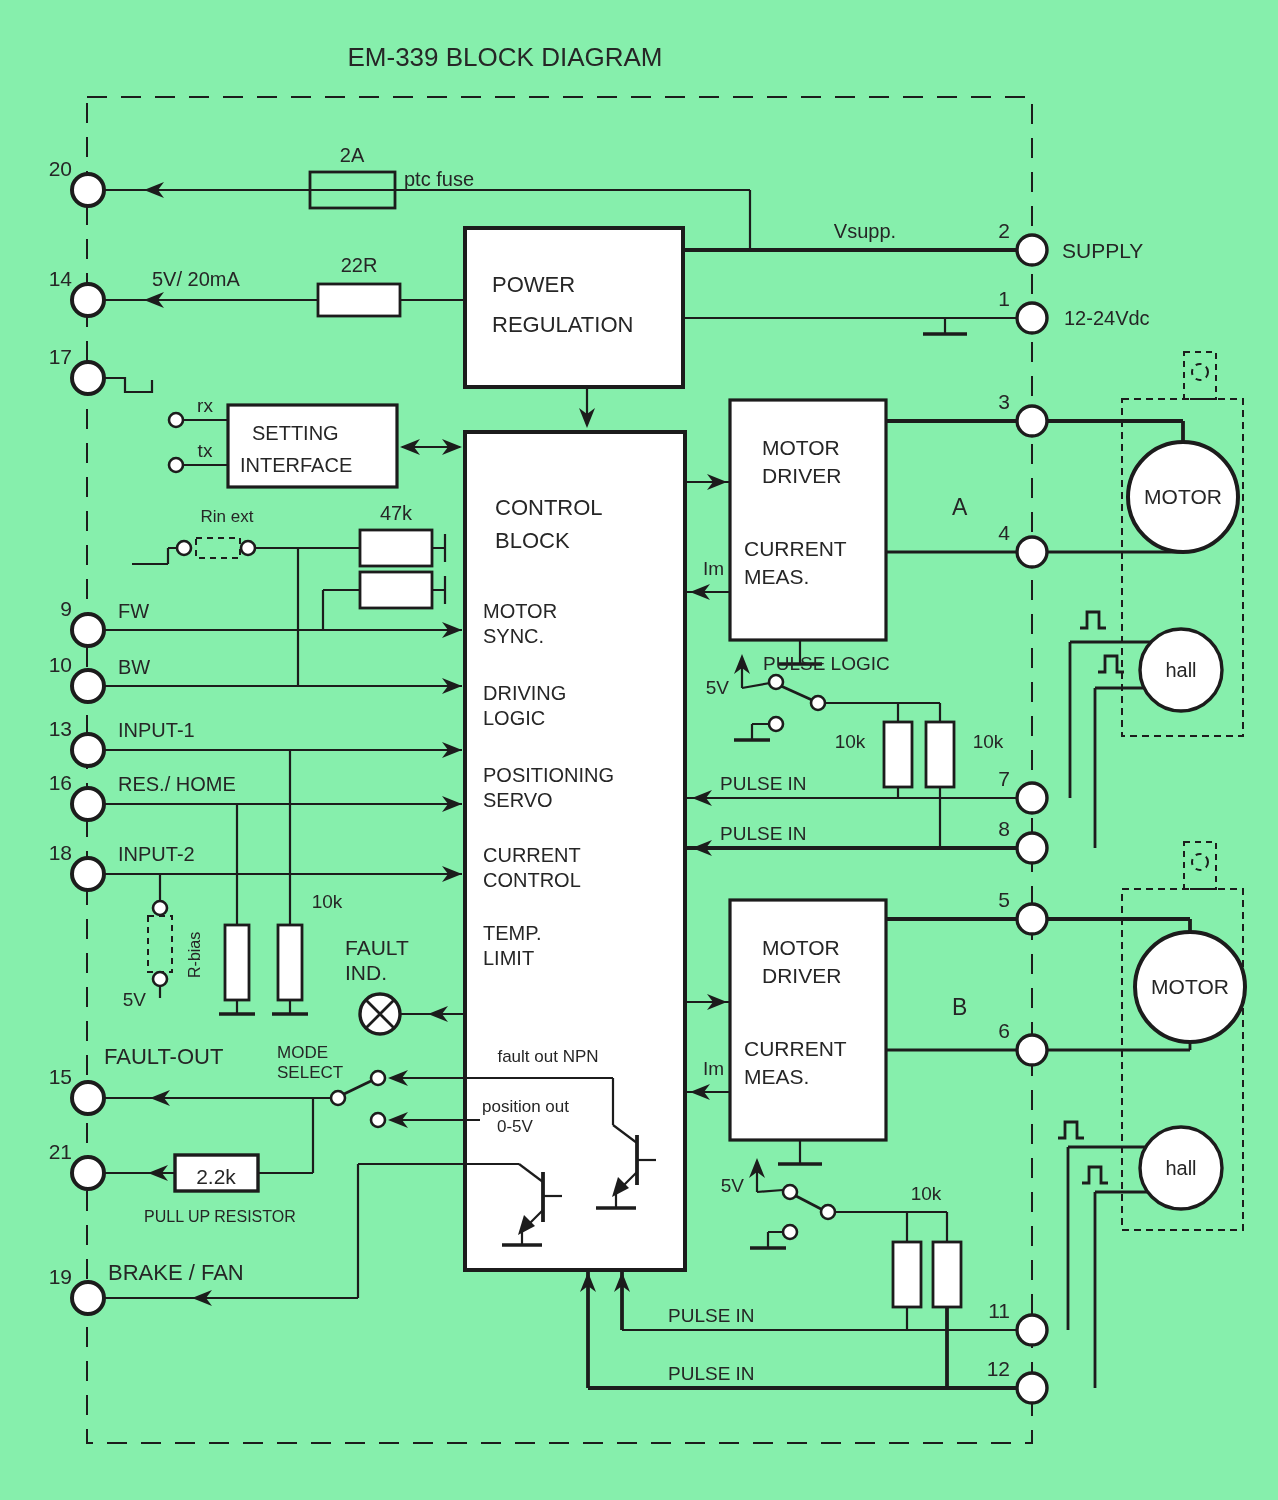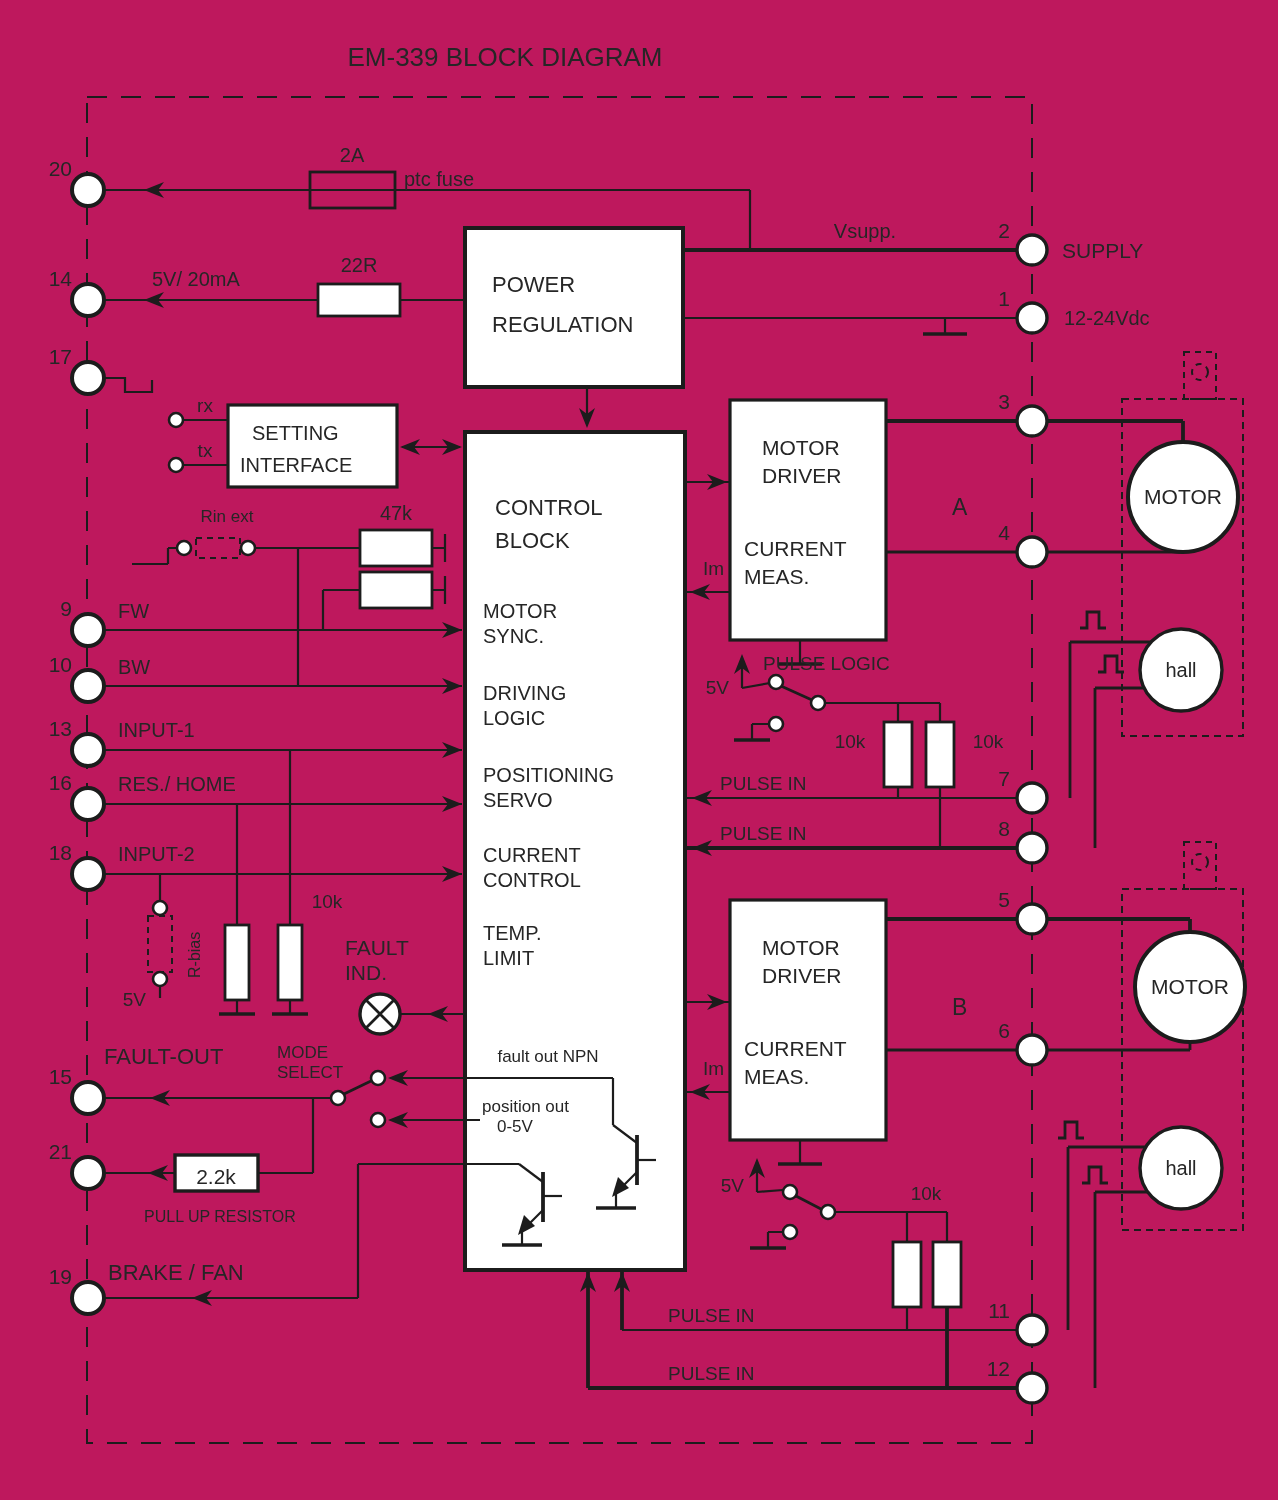--- a/index.html
+++ b/index.html
@@ -1,16 +1,16 @@
 <!DOCTYPE html>
 <html><head>
 <meta charset="utf-8">
 <style>
   html,body{margin:0;padding:0;background:#ffffff;}
-  .canvas{position:relative;width:1278px;height:1500px;background:#be185d;overflow:hidden;}
+  .canvas{position:relative;width:1278px;height:1500px;background:#86efac;overflow:hidden;}
   svg{display:block;}
   svg text{font-family:"Liberation Sans","DejaVu Sans",sans-serif;fill:#262626;}
   .w2{stroke:#1c1c1c;stroke-width:2.2;fill:none;}
   .w25{stroke:#1c1c1c;stroke-width:2.8;fill:none;}
   .w3{stroke:#1c1c1c;stroke-width:3.8;fill:none;}
   .bar{stroke:#1c1c1c;stroke-width:3.4;fill:none;}
   .blk{fill:#ffffff;stroke:#1c1c1c;stroke-width:4;}
   .blk2{fill:#ffffff;stroke:#1c1c1c;stroke-width:3.2;}
   .res{fill:#ffffff;stroke:#1c1c1c;stroke-width:2.8;}
   .resn{fill:none;stroke:#1c1c1c;stroke-width:2.8;}

